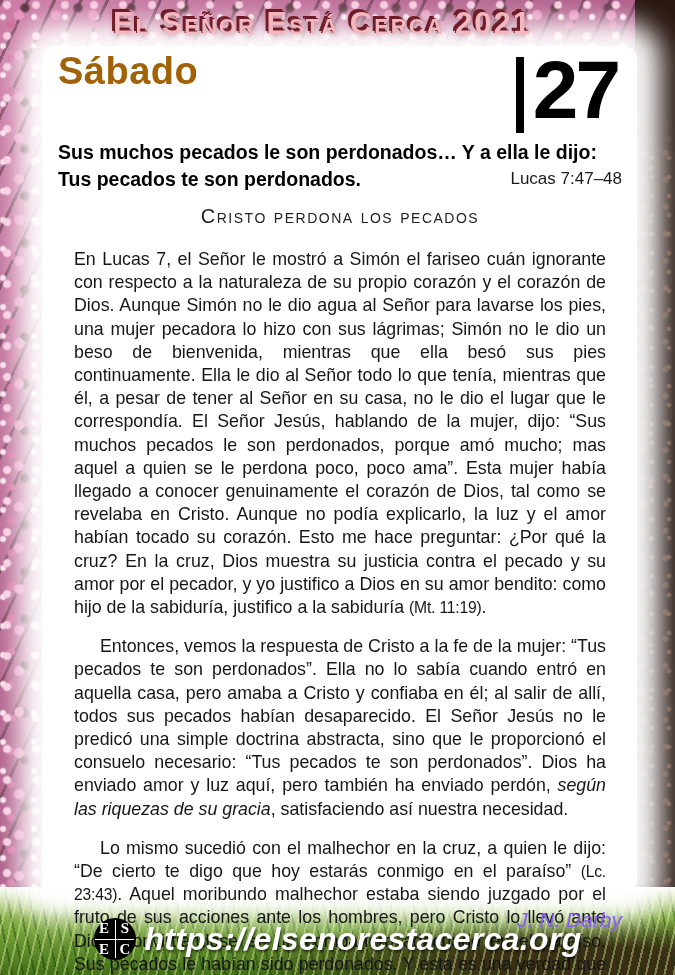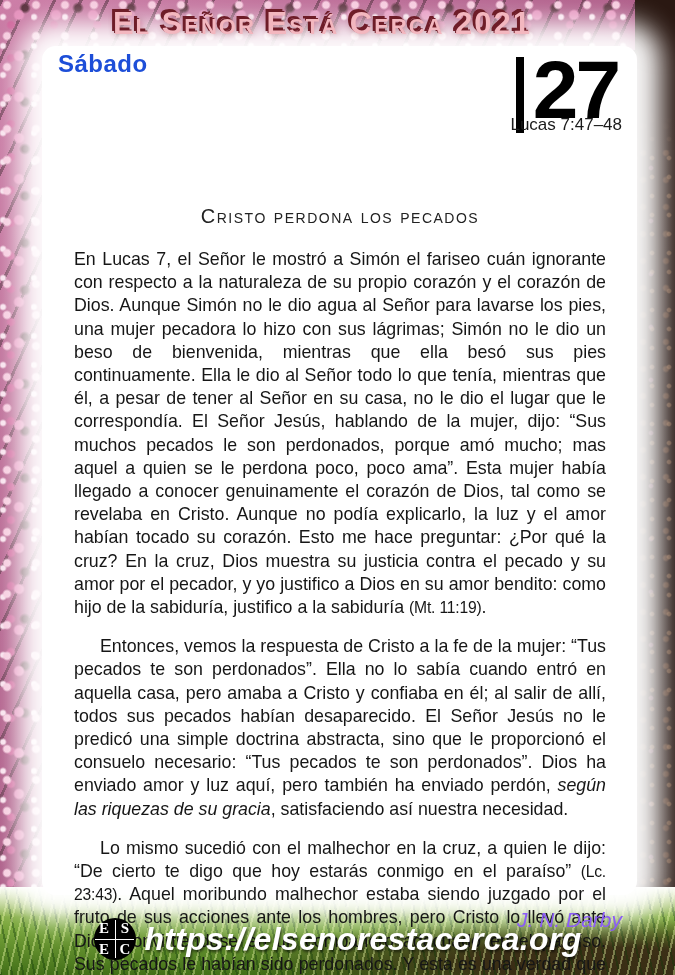--- a/index.html
+++ b/index.html
@@ -61,21 +61,21 @@
 
   
   .cal-title {
     position:absolute; top:6px; left:0; right:30px; text-align:center;
     font-variant:small-caps; font-weight:800; font-size:31px; letter-spacing:2px;
     color:#f3b7bf;
     text-shadow:-3px -3px 0 #6e1d28, -1px -1px 0 #6e1d28, 0 0 6px rgba(110,29,40,.45);
     white-space:nowrap;
   }
 
-  .day-name  { position:absolute; top:50px; left:58px; font-size:24px; font-weight:900; color:#1d4ed8; letter-spacing:.5px; }
+  .day-name  { position:absolute; top:50px; left:58px; font-size:38px; font-weight:900; color:#a16207; letter-spacing:.5px; }
   .month     { position:absolute; top:86px; left:58px; font-size:32px; font-weight:400; color:#1a1a1a; letter-spacing:.5px; }
   .daynum-wrap { position:absolute; top:55px; right:57px; display:flex; align-items:flex-start; }
   .daynum-bar  { width:8px; height:76px; background:#000; margin-right:9px; margin-top:2px; }
   .daynum      { font-size:82px; line-height:70px; font-weight:900; letter-spacing:-3px; color:#000; }
 
   
   .verse { position:absolute; top:139px; left:58px; width:564px; font-size:19.5px; line-height:27px; color:#000; }
   .verse-text { font-weight:700; }
   .verse-ref  { position:absolute; right:0; bottom:1px; font-weight:400; font-size:17px; color:#1a1a1a; }
 
@@ -133,20 +133,21 @@
 
   <div class="cal-title">El Señor Está Cerca 2021</div>
 
   <div class="day-name">Sábado</div>
   <div class="daynum-wrap">
     <div class="daynum-bar"></div>
     <div class="daynum">27</div>
   </div>
 
   <div class="verse">
+    <span class="verse-text">Sus muchos pecados le son perdonados… Y a ella le dijo: Tus pecados te son perdonados.</span>
     <span class="verse-ref">Lucas 7:47–48</span>
   </div>
 
   <div class="article-heading">Cristo perdona los pecados</div>
   <div class="article-body">
       <p class="body-par" lang="es"><span>En Lucas 7, el Señor le mostró a Simón el fariseo cuán ignorante con respecto a la naturaleza de su propio corazón y el corazón de Dios. Aunque Simón no le dio agua al Señor para lavarse los pies, una mujer pecadora lo hizo con sus lágrimas; Simón no le dio un beso de bienvenida, mientras que ella besó sus pies continuamente. Ella le dio al Señor todo lo que tenía, mientras que él, a pesar de tener al Señor en su casa, no le dio el lugar que le correspondía. El Señor Jesús, hablando de la mujer, dijo: “Sus muchos pecados le son perdonados, porque amó mucho; mas aquel a quien se le perdona poco, poco ama”. Esta mujer había llegado a conocer genuinamente el corazón de Dios, tal como se revelaba en Cristo. Aunque no podía explicarlo, la luz y el amor habían tocado su corazón. Esto me hace preguntar: ¿Por qué la cruz? En la cruz, Dios muestra su justicia contra el pecado y su amor por el pecador, y yo justifico a Dios en su amor bendito: como hijo de la sabiduría, justifico a la sabiduría </span><span class="seg-ref">(Mt. 11:19)</span><span>.</span></p>
       <p class="body-par indent" lang="es"><span>Entonces, vemos la respuesta de Cristo a la fe de la mujer: “Tus pecados te son perdonados”. Ella no lo sabía cuando entró en aquella casa, pero amaba a Cristo y confiaba en él; al salir de allí, todos sus pecados habían desaparecido. El Señor Jesús no le predicó una simple doctrina abstracta, sino que le proporcionó el consuelo necesario: “Tus pecados te son perdonados”. Dios ha enviado amor y luz aquí, pero también ha enviado perdón, </span><span class="seg-italic">según las riquezas de su gracia</span><span>, satisfaciendo así nuestra necesidad.</span></p>
       <p class="body-par indent" lang="es"><span>Lo mismo sucedió con el malhechor en la cruz, a quien le dijo: “De cierto te digo que hoy estarás conmigo en el paraíso” </span><span class="seg-ref">(Lc. 23:43)</span><span>. Aquel moribundo malhechor estaba siendo juzgado por el fruto de sus acciones ante los hombres, pero Cristo lo llevó ante Dios, convirtiéndose en un compañero adecuado en el paraíso. Sus pecados le habían sido perdonados. Y esta es una verdad que se aplica a todos los creyentes: “Porque con una sola ofrenda hizo perfectos para siempre a los santificados” </span><span class="seg-ref">(He. 10:14)</span><span>.</span></p>
     </div>
   <div class="signature">J. N. Darby</div>

